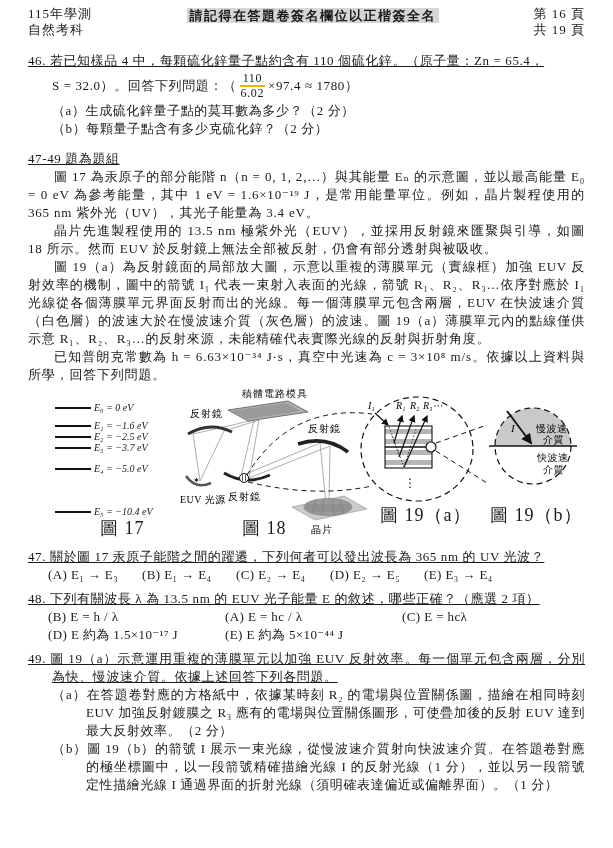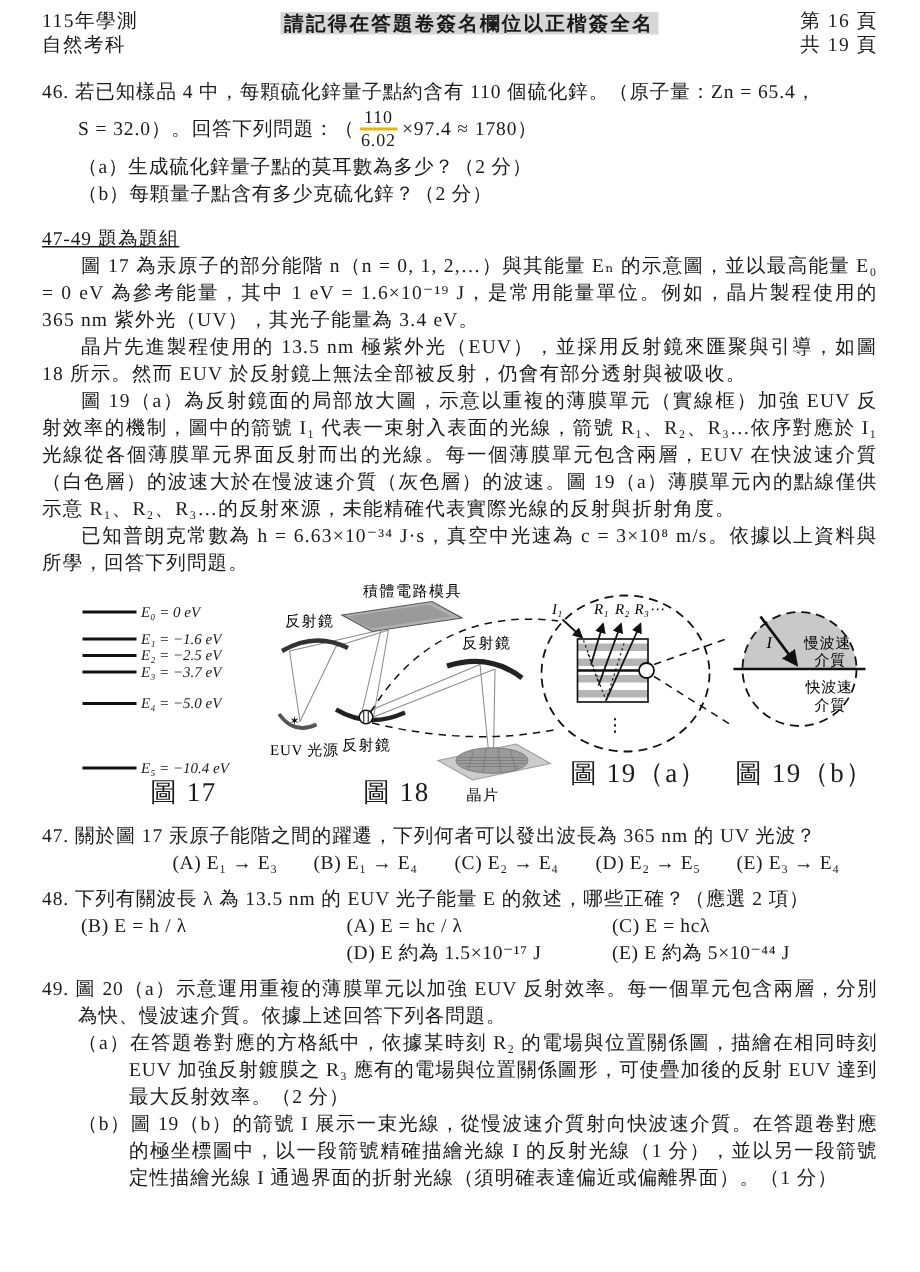--- a/index.html
+++ b/index.html
@@ -10,38 +10,38 @@
   }
   .page{width:613px;height:848px;position:relative;}
   
   .header{display:flex;justify-content:space-between;align-items:flex-start;padding:6px 28px 0 28px;}
   .h-left div,.h-right div{line-height:16px;letter-spacing:1px;}
   .h-center{padding-top:1px;}
   .notice{background:#d6d6d6;font-weight:bold;letter-spacing:1.5px;padding:0 3px;font-size:13px;}
   
   .main{padding:0 28px;}
   .qblock{margin-top:14px;}
-  .hang{padding-left:24px;text-indent:-24px;text-align:justify;letter-spacing:0.6px;}
+  .hang{padding-left:24px;text-indent:-24px;text-align:justify;letter-spacing:0.6px;text-decoration:underline;}
   .sub{padding-left:24px;text-align:justify;letter-spacing:0.6px;}
   .subhang{padding-left:58px;text-indent:-34px;text-align:justify;letter-spacing:0.6px;}
   .heading{margin-top:12px;text-decoration:underline;letter-spacing:0.6px;}
   .para{text-indent:2em;text-align:justify;letter-spacing:0.8px;}
   
   .fracline{display:flex;align-items:center;padding-left:24px;height:32px;letter-spacing:0.6px;}
   .frac{display:inline-flex;flex-direction:column;align-items:center;margin:0 3px;font-size:12px;line-height:13px;}
   .frac .num{padding:0 3px;border-bottom:2px solid #eab308;}
   
   .figs{position:relative;height:158px;margin:2px 28px 0 28px;}
   .lvlrow{position:absolute;white-space:nowrap;}
   .lvlline{display:inline-block;width:36px;height:2px;background:#111;vertical-align:middle;margin-right:3px;}
   .lvllab{font-size:10px;font-style:italic;letter-spacing:0;}
   .figcap{position:absolute;font-size:18px;letter-spacing:1px;}
   svg text{font-family:"Liberation Serif","DejaVu Serif",serif;}
   
-  .optrow{display:flex;padding-left:20px;letter-spacing:0.4px;justify-content:flex-end;}
+  .optrow{display:flex;padding-left:20px;letter-spacing:0.4px;}
   .optrow .o5{width:94px;}
   .optrow .o3{width:177px;}
 </style>
 </head>
 <body>
 
 <div class="page">
 
   <div class="header">
     <div class="h-left">
@@ -217,19 +217,19 @@
         <span class="o3">(A) E = hc / λ</span>
         <span class="o3">(C) E = hcλ</span>
       </div>
       <div class="optrow">
         <span class="o3">(D) E 約為 1.5×10⁻¹⁷ J</span>
         <span class="o3">(E) E 約為 5×10⁻⁴⁴ J</span>
       </div>
     </div>
 
     <div class="qblock" style="margin-top:6px;">
-      <div class="hang"><span>49.</span> <span>圖 20（a）示意運用重複的薄膜單元以加強 EUV 反射效率。每一個單元包含兩層，分別為快、慢波速介質。依據上述回答下列各問題。</span></div>
+      <div class="hang"><span>49.</span> <span>圖 19（a）示意運用重複的薄膜單元以加強 EUV 反射效率。每一個單元包含兩層，分別為快、慢波速介質。依據上述回答下列各問題。</span></div>
       <div class="subhang">（a）在答題卷對應的方格紙中，依據某時刻 R₂ 的電場與位置關係圖，描繪在相同時刻 EUV 加強反射鍍膜之 R₃ 應有的電場與位置關係圖形，可使疊加後的反射 EUV 達到最大反射效率。（2 分）</div>
       <div class="subhang">（b）圖 19（b）的箭號 I 展示一束光線，從慢波速介質射向快波速介質。在答題卷對應的極坐標圖中，以一段箭號精確描繪光線 I 的反射光線（1 分），並以另一段箭號定性描繪光線 I 通過界面的折射光線（須明確表達偏近或偏離界面）。（1 分）</div>
     </div>
 
   </div>
 </div>
 
 </body></html>

